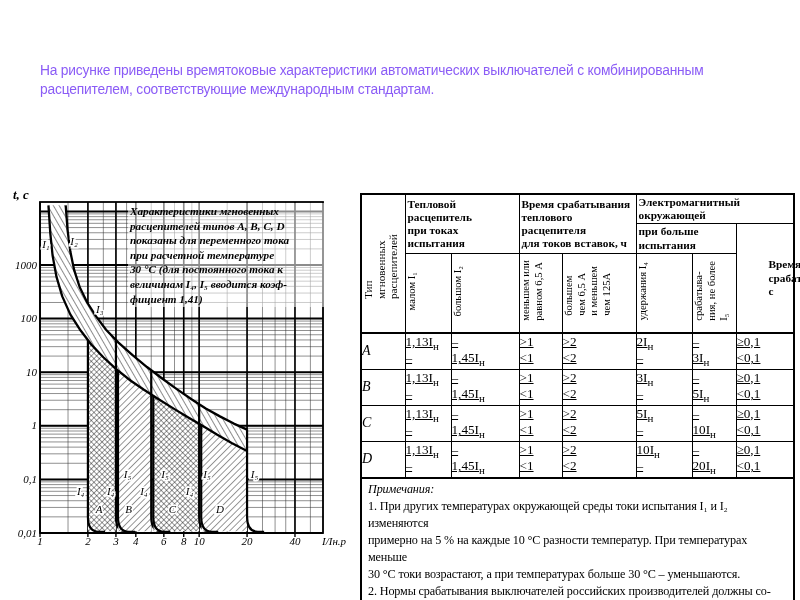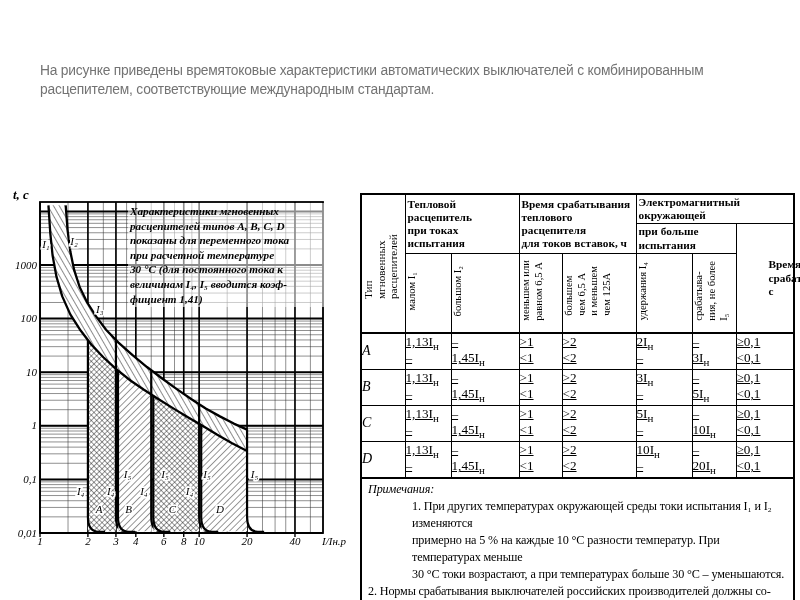--- a/index.html
+++ b/index.html
@@ -1,20 +1,20 @@
 <!DOCTYPE html>
 <html><head>
 <meta charset="utf-8">
 <style>
   html,body{margin:0;padding:0;}
   body{width:800px;height:600px;background:#fff;position:relative;overflow:hidden;
        font-family:"Liberation Sans",sans-serif;color:#000;}
   
   .intro{position:absolute;left:40px;top:62px;width:760px;font-size:13.8px;
-         line-height:18.6px;letter-spacing:-0.2px;color:#737373;}
+         line-height:18.6px;letter-spacing:-0.2px;color:#8b5cf6;}
   .intro p{margin:0;white-space:pre-line;}
   
   .chart{position:absolute;left:8px;top:186px;width:345px;height:376px;}
   .chart svg{position:absolute;left:0;top:0;}
   .clbl{font:italic 11px "Liberation Serif",serif;paint-order:stroke;stroke:#fff;
         stroke-width:3.2px;fill:#000;}
   .ctick{font:italic 11px "Liberation Serif",serif;fill:#000;}
   .cann{font:italic 600 11.2px "Liberation Serif",serif;fill:#000;}
   .caxis{font:italic 700 13px "Liberation Serif",serif;fill:#000;}
   
@@ -402,21 +402,21 @@
             <div class="cl">≥0,1</div>
             <div class="cl">&lt;0,1</div>
           </td>
         </tr>
       </tbody>
     <tbody>
       <tr class="notesrow">
         <td colspan="8">
           <div class="notes">
             <div class="notes-title" style="white-space: pre-line;">Примечания:</div>
-            <div class="note-item" style="white-space: pre-line; margin-left: 44px;">1. При других температурах окружающей среды токи испытания I₁ и I₂ изменяются
+            <div class="note-item" style="white-space: pre-line;">1. При других температурах окружающей среды токи испытания I₁ и I₂ изменяются
 примерно на 5 % на каждые 10 °С разности температур. При температурах меньше
 30 °С токи возрастают, а при температурах больше 30 °С – уменьшаются.</div>
             <div class="note-item" style="white-space: pre-line;">2. Нормы срабатывания выключателей российских производителей должны со-
 ответствовать ГОСТ Р50345-92, ГОСТ Р50030-1-94 (IEC 947-2-89).</div>
           </div>
         </td>
       </tr>
     </tbody>
   </table>
 </div>

